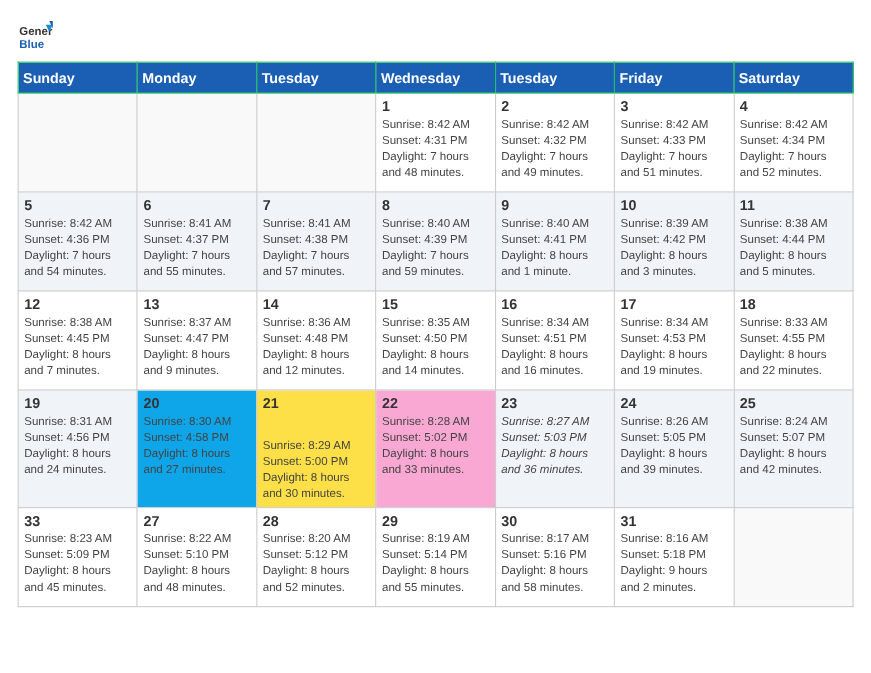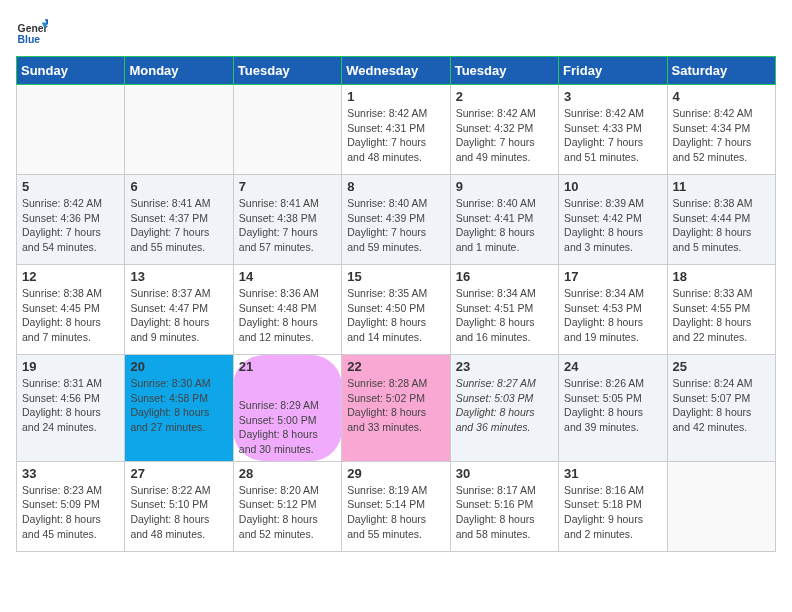--- a/index.html
+++ b/index.html
@@ -255,21 +255,21 @@
 Daylight: 8 hours
 and 24 minutes.</div>
         </td>
         <td style="background: #0ea5e9;">
           <div class="day-num">20</div>
           <div class="day-info" style="white-space: pre-line;">Sunrise: 8:30 AM
 Sunset: 4:58 PM
 Daylight: 8 hours
 and 27 minutes.</div>
         </td>
-        <td style="background: #f0abfc; border-radius: 31px;">
+        <td style="background: #fde047;">
           <div class="day-num">21</div>
           <div class="day-info" style="white-space: pre-line; margin-top: 24px;">Sunrise: 8:29 AM
 Sunset: 5:00 PM
 Daylight: 8 hours
 and 30 minutes.</div>
         </td>
         <td style="background: #f9a8d4;">
           <div class="day-num">22</div>
           <div class="day-info" style="white-space: pre-line;">Sunrise: 8:28 AM
 Sunset: 5:02 PM

